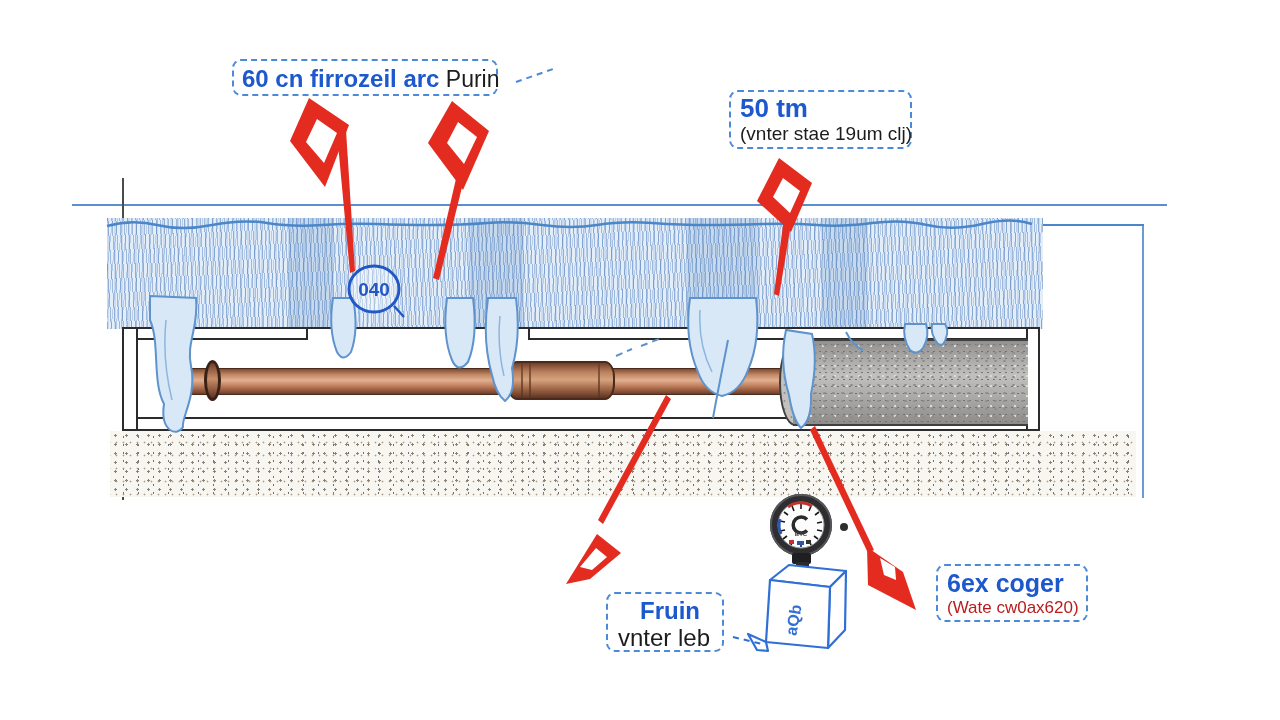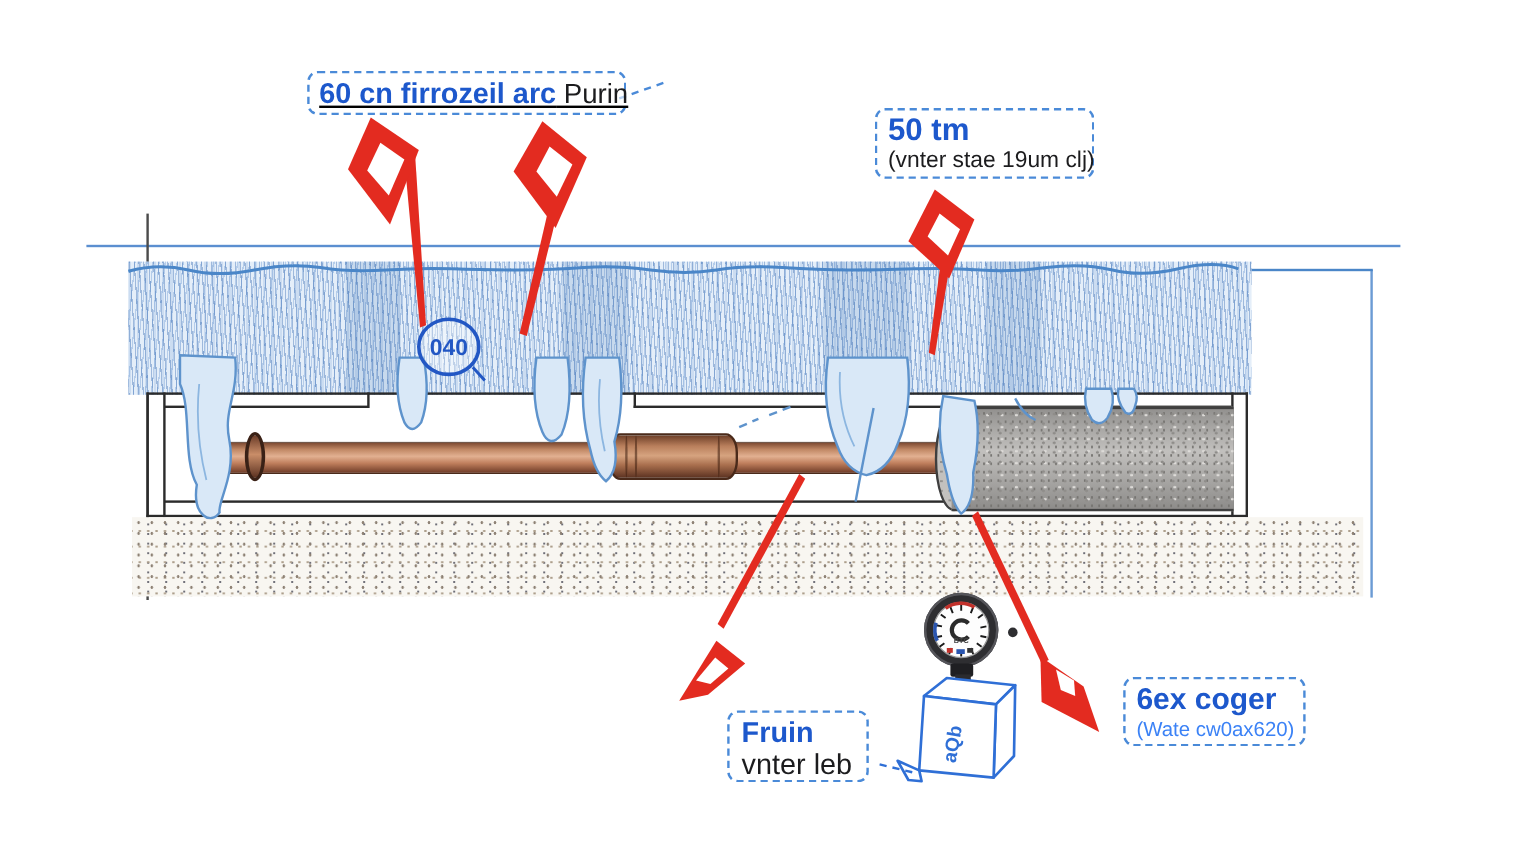--- a/index.html
+++ b/index.html
@@ -66,31 +66,31 @@
     background-size:11px 9px,7px 13px,15px 8px;
     background-position:0 0,3px 5px,6px 2px;}
 
   .overlay{left:0;top:0;width:1280px;height:720px;}
 
   
   .lbox{border:2px dashed #4a8ad8;border-radius:9px;background:rgba(255,255,255,0.6);
         white-space:nowrap;overflow:visible;box-sizing:border-box;}
   .blue-b{color:#1d58cc;font-weight:bold;}
   .blk{color:#1c1c1e;}
-  .lb1{left:256px;top:59px;width:266px;height:37px;padding:4px 16px 0 8px;font-size:23px;text-decoration:underline;}
+  .lb1{left:232px;top:59px;width:266px;height:37px;padding:4px 16px 0 8px;font-size:23px;}
   .lb1 .blue-b{font-size:24px;}
   .lb2{left:729px;top:90px;width:183px;height:59px;padding:2px 0 0 9px;}
   .lb2 .t{font-size:26px;display:block;line-height:28px;}
   .lb2 .s{font-size:19px;display:block;line-height:24px;}
   .lb3{left:606px;top:592px;width:118px;height:60px;padding:3px 0 0 10px;}
-  .lb3 .t{font-size:24px;display:block;line-height:27px;}
+  .lb3 .t{font-size:24px;display:block;line-height:27px;text-align:center;}
   .lb3 .s{font-size:24px;display:block;line-height:27px;}
   .lb4{left:936px;top:564px;width:152px;height:58px;padding:3px 0 0 9px;}
   .lb4 .t{font-size:25px;display:block;line-height:28px;}
-  .lb4 .s{font-size:17px;display:block;line-height:22px;color:#3b82f6;}
+  .lb4 .s{font-size:17px;display:block;line-height:22px;color:#b91c1c;}
 </style>
 </head>
 <body>
 
 <div class="canvas">
 
   <div class="abs waterline"></div>
   <div class="abs left-vline"></div>
   <div class="abs right-vline"></div>
   <div class="abs band-top-ext"></div>

